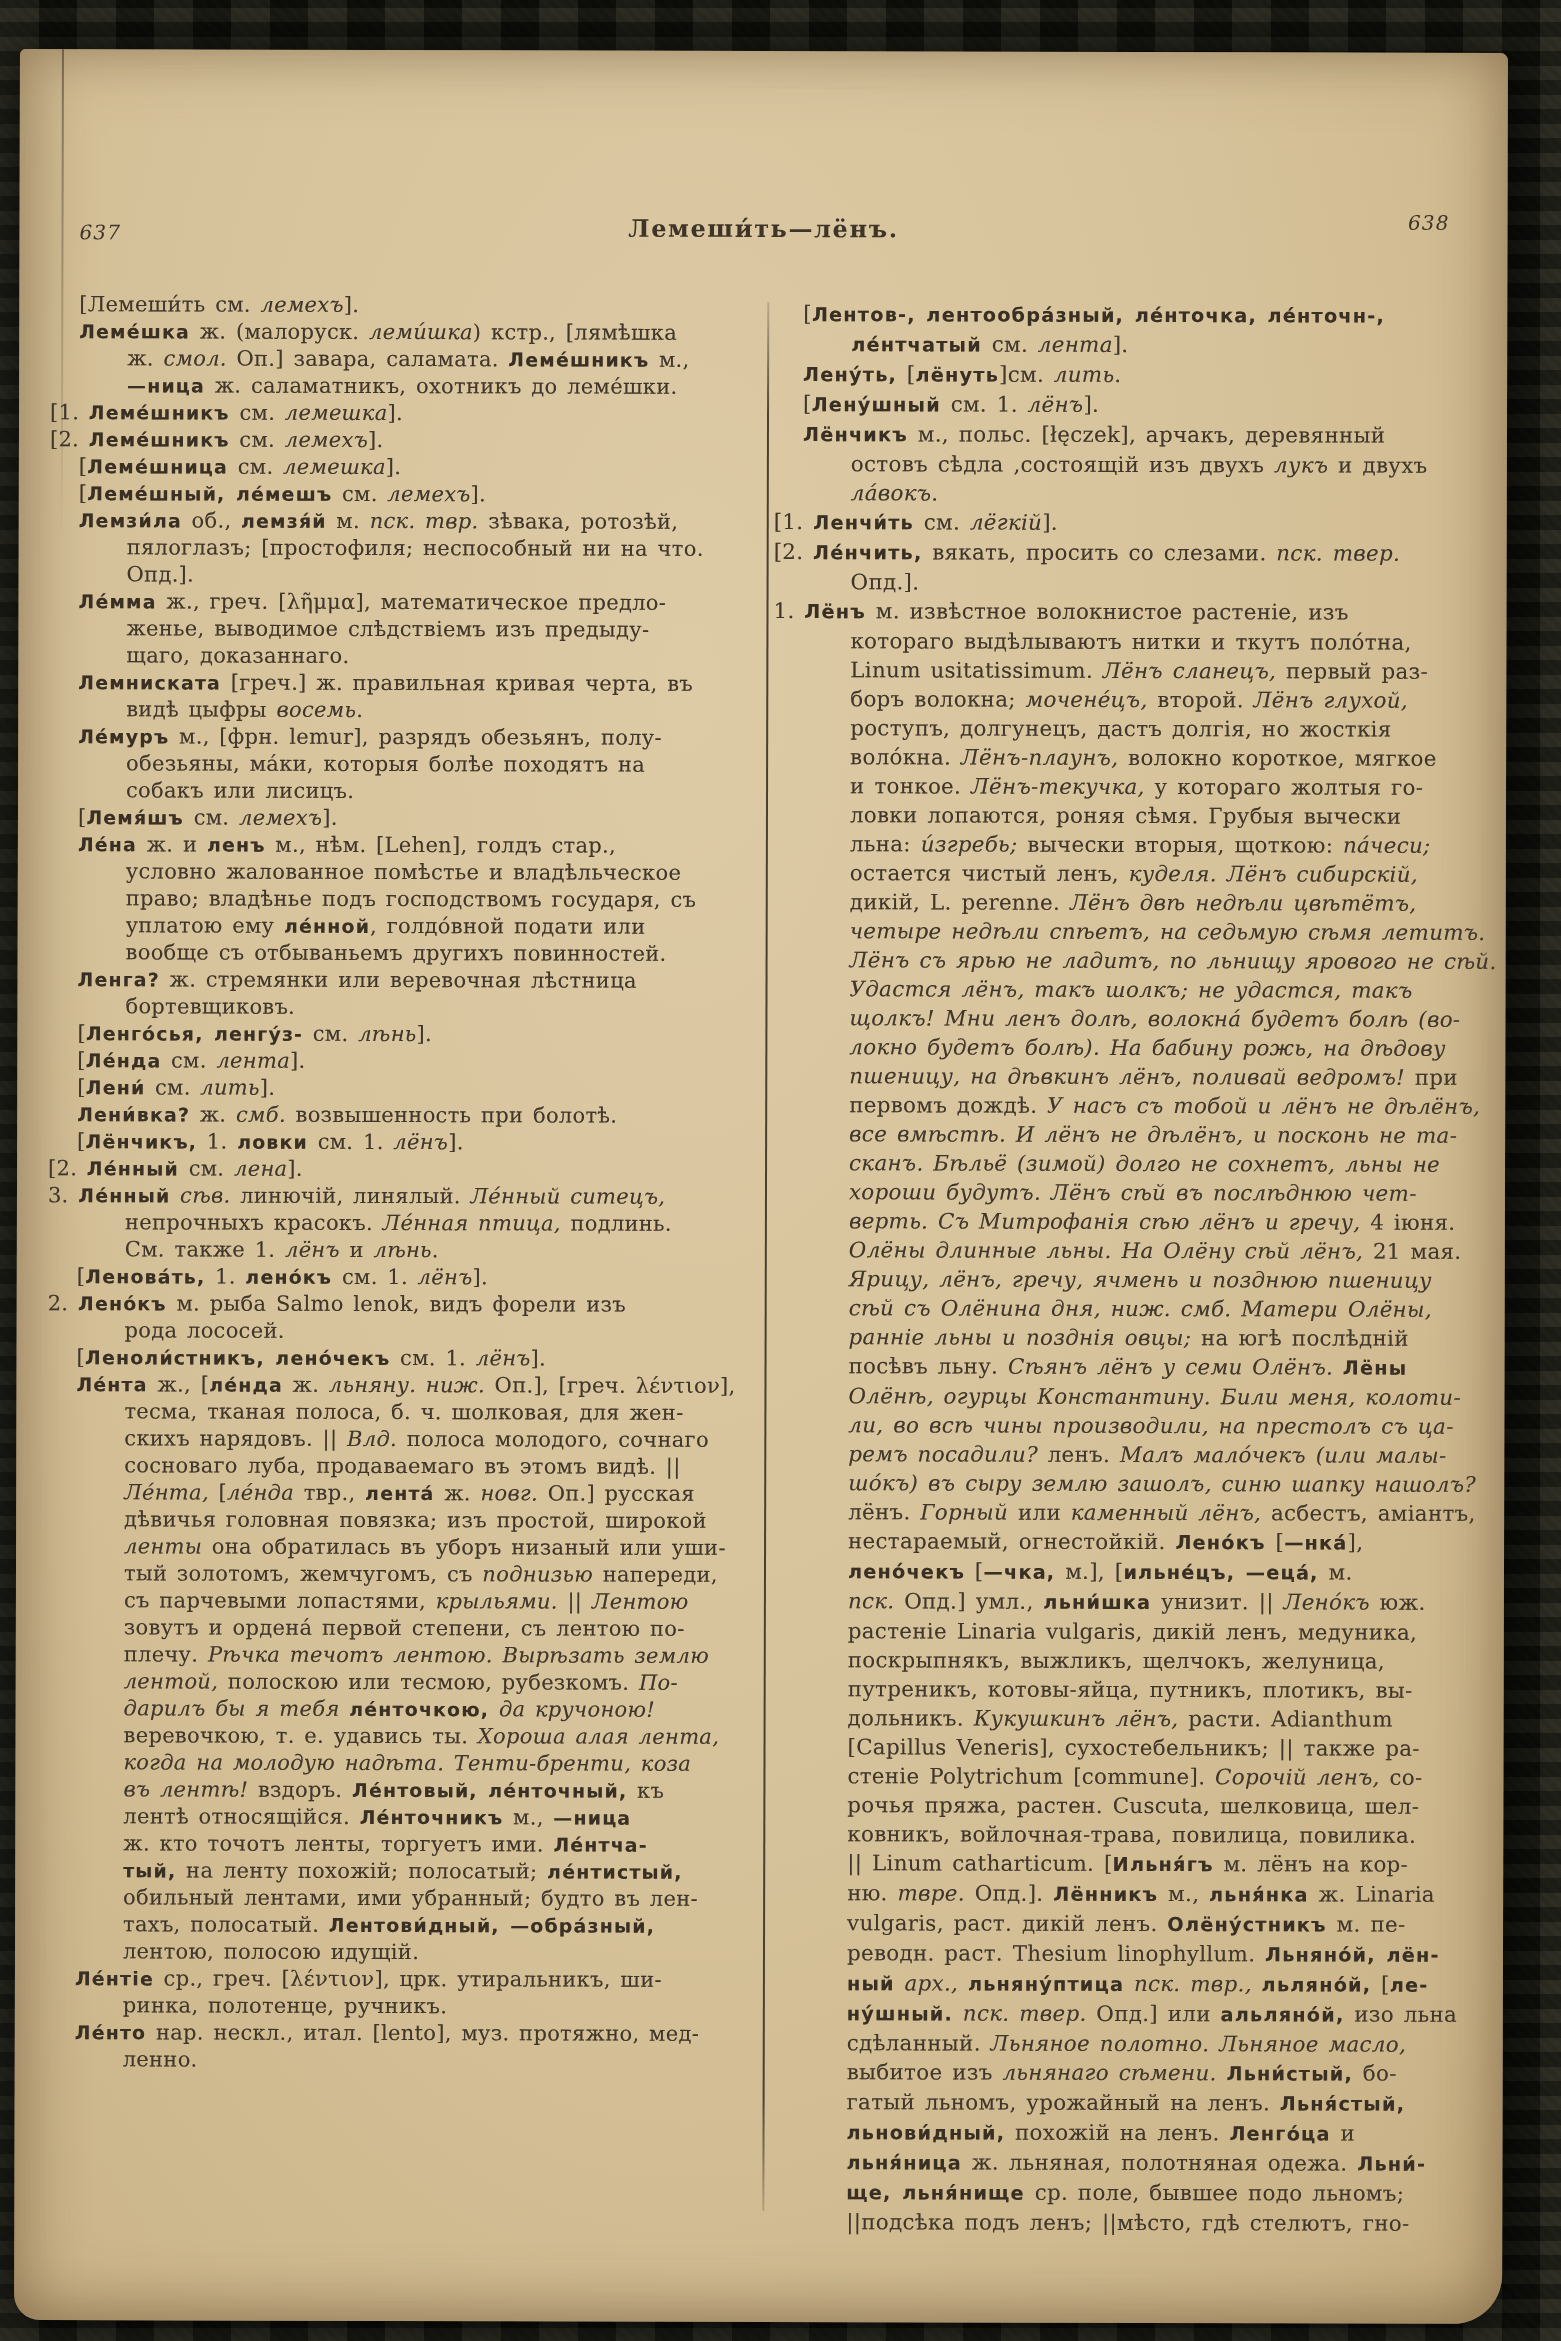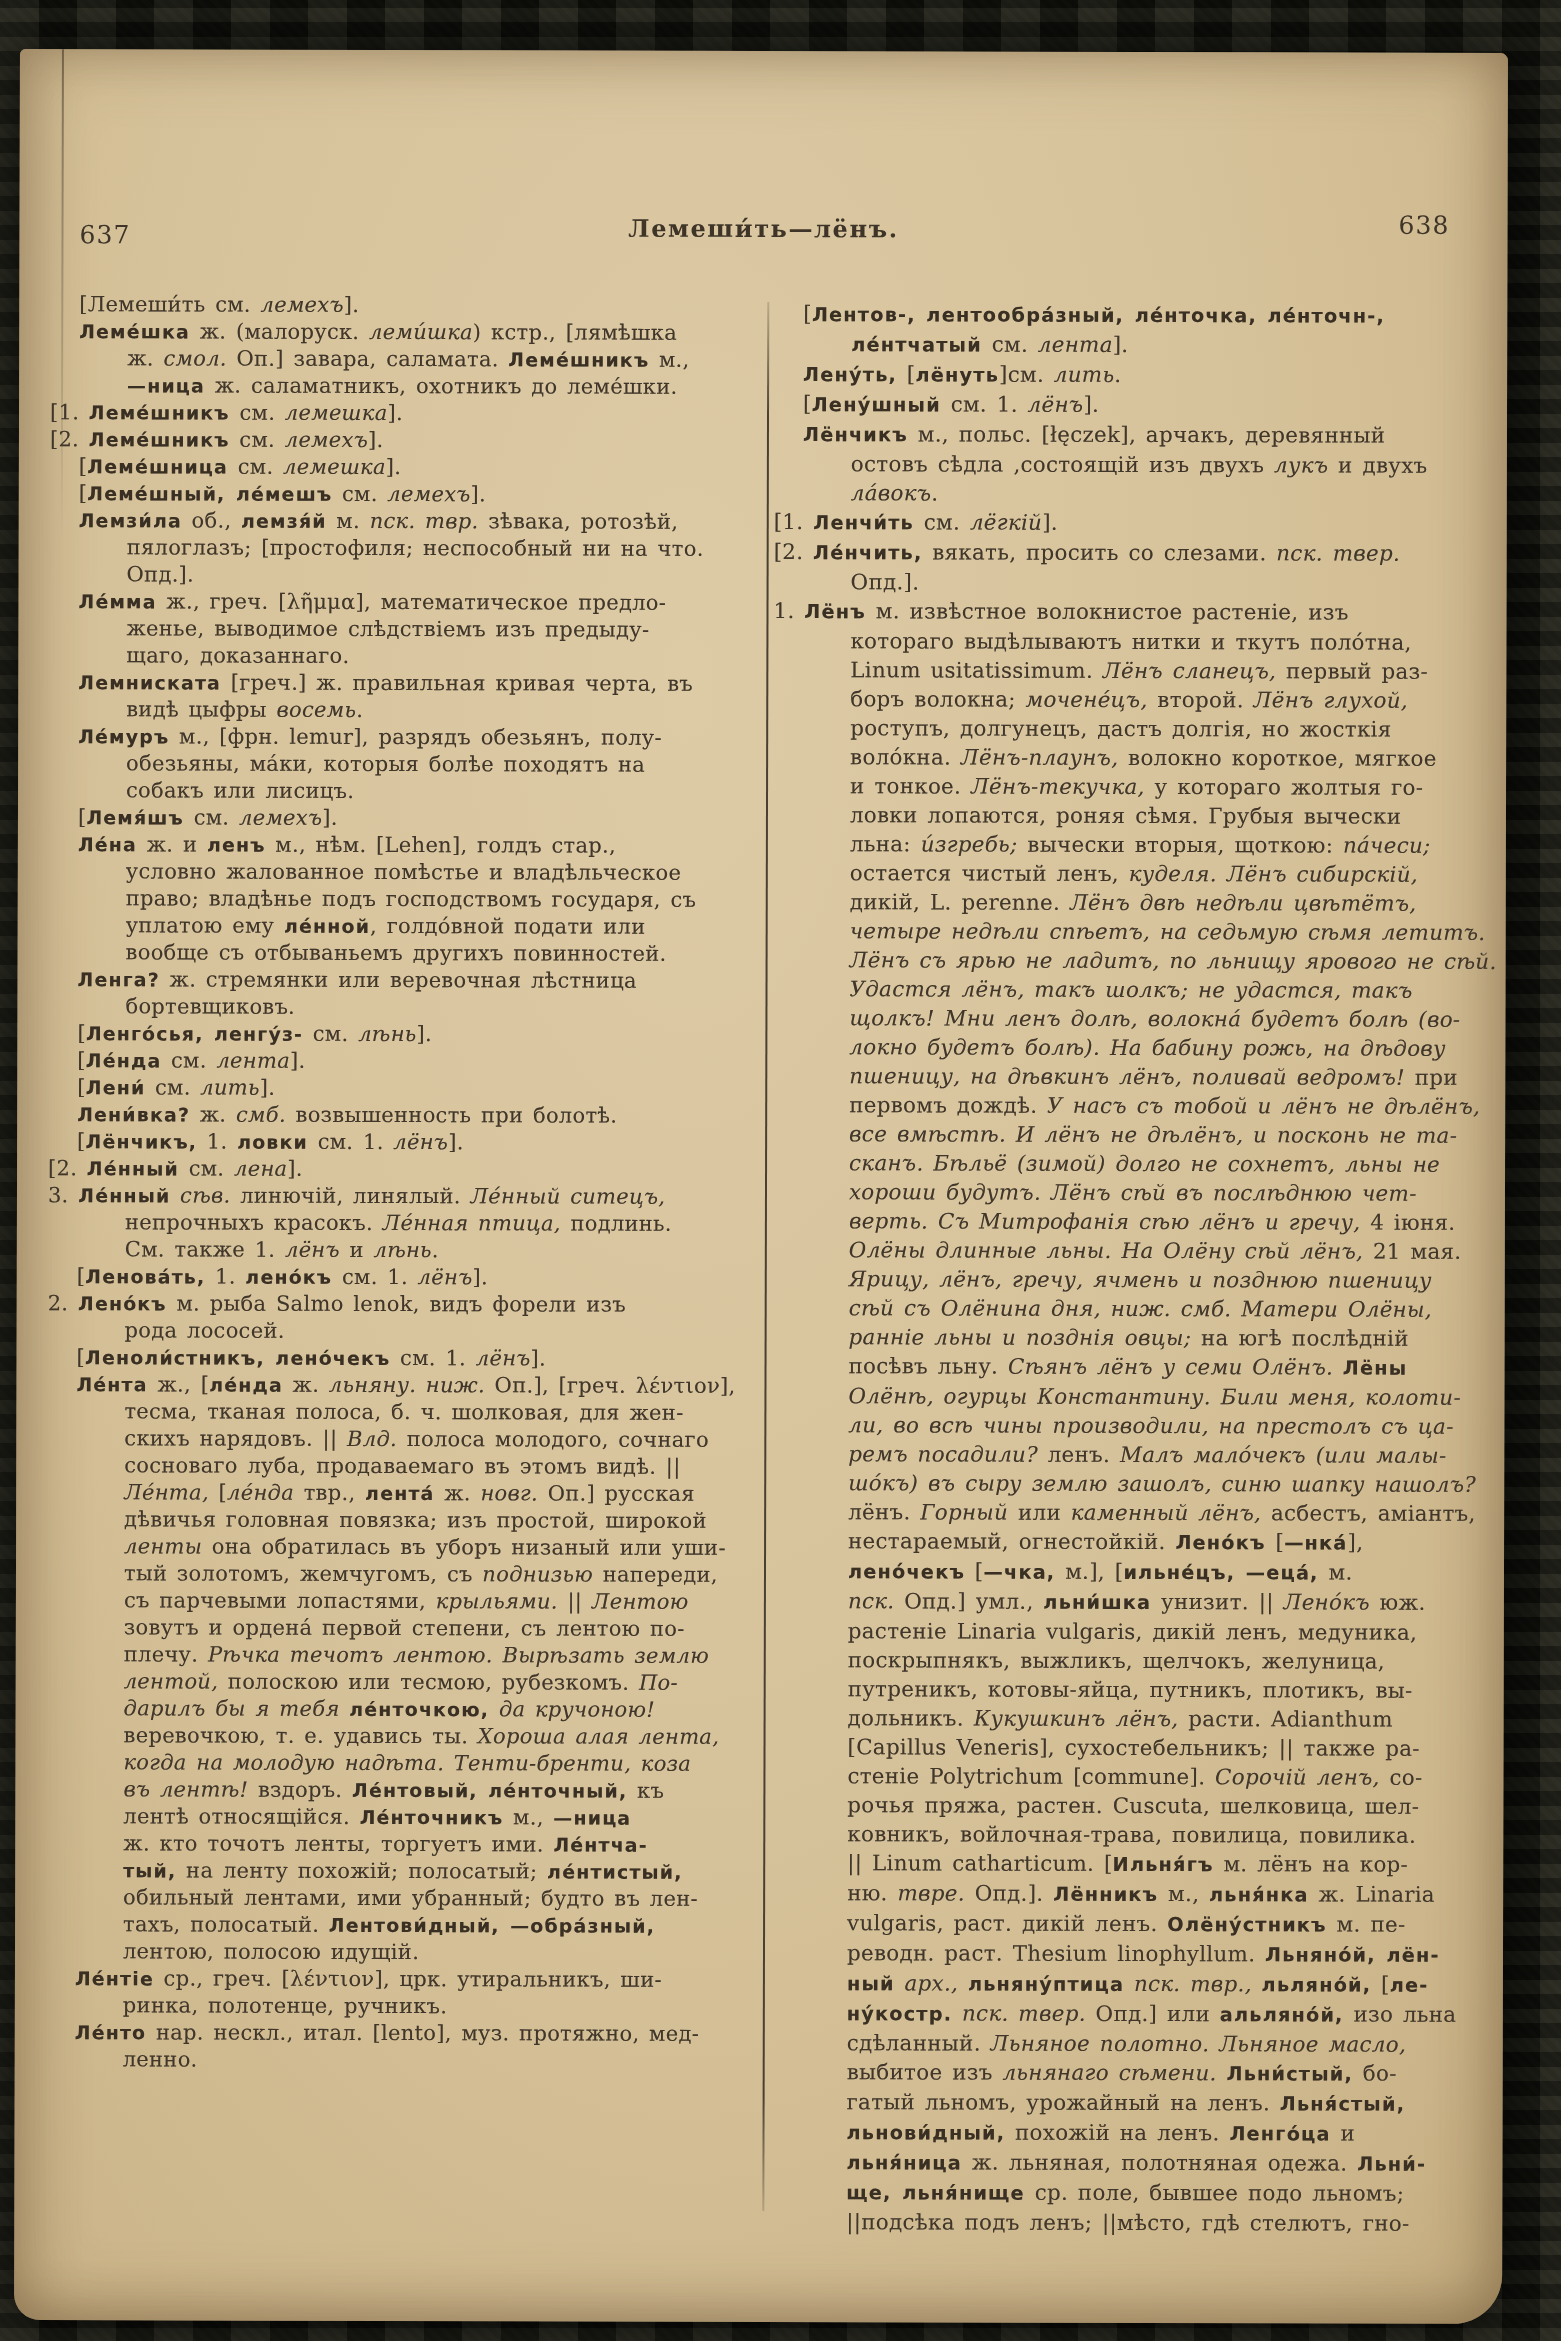--- a/index.html
+++ b/index.html
@@ -27,21 +27,21 @@
       inset -16px -10.7px 48px rgba(90,66,36,.22),
       inset 21.4px 0 48px rgba(96,74,42,.18);
     transform:rotate(0.15deg);
     transform-origin:50% 50%;
   }
   .crease{
     position:absolute;left:42px;top:0;width:1.6px;height:493px;
     background:linear-gradient(180deg, rgba(60,48,34,.55), rgba(60,48,34,0));
   }
   .header{position:absolute;left:0;top:161px;width:100%;height:43px;color:#3e3427;}
-  .pgnum{position:absolute;font-size:25px;letter-spacing:1.1px;}
+  .pgnum{position:absolute;font-size:20px;letter-spacing:1.1px;font-style:italic;}
   .pgnum.left{left:60px;top:9.7px;}
   .pgnum.right{right:58px;top:-3.2px;}
   .running{
     position:absolute;left:0;right:0;top:2.1px;text-align:center;
     font-size:24px;font-weight:700;letter-spacing:1.6px;color:#3e3427;
   }
   .divider{
     position:absolute;left:748px;top:251px;width:1.6px;height:1909px;
     background:linear-gradient(180deg, rgba(62,52,39,.2), #4a4031 6%, #4a4031 94%, rgba(62,52,39,.2));
   }
@@ -189,21 +189,21 @@
         <div class="line cont">дольникъ. <i>Кукушкинъ лёнъ,</i> расти. Adianthum</div>
         <div class="line cont">[Capillus Veneris], сухостебельникъ; || также ра-</div>
         <div class="line cont">стеніе Polytrichum [commune]. <i>Сорочій ленъ,</i> со-</div>
         <div class="line cont">рочья пряжа, растен. Cuscuta, шелковица, шел-</div>
         <div class="line cont">ковникъ, войлочная-трава, повилица, повилика.</div>
         <div class="line cont">|| Linum catharticum. [<b>Ильня́гъ</b> м. лёнъ на кор-</div>
         <div class="line cont">ню. <i>твре.</i> Опд.]. <b>Лённикъ</b> м., <b>льня́нка</b> ж. Linaria</div>
         <div class="line cont">vulgaris, раст. дикій ленъ. <b>Олёну́стникъ</b> м. пе-</div>
         <div class="line cont">реводн. раст. Thesium linophyllum. <b>Льняно́й, лён-</b></div>
         <div class="line cont"><b>ный</b> <i>арх.,</i> <b>льняну́птица</b> <i>пск. твр.,</i> <b>льляно́й,</b> [<b>ле-</b></div>
-        <div class="line cont"><b>ну́костр.</b> <i>пск. твер.</i> Опд.] или <b>альляно́й,</b> изо льна</div>
+        <div class="line cont"><b>ну́шный.</b> <i>пск. твер.</i> Опд.] или <b>альляно́й,</b> изо льна</div>
         <div class="line cont">сдѣланный. <i>Льняное полотно. Льняное масло,</i></div>
         <div class="line cont">выбитое изъ <i>льнянаго сѣмени.</i> <b>Льни́стый,</b> бо-</div>
         <div class="line cont">гатый льномъ, урожайный на ленъ. <b>Льня́стый,</b></div>
         <div class="line cont"><b>льнови́дный,</b> похожій на ленъ. <b>Ленго́ца</b> и</div>
         <div class="line cont"><b>льня́ница</b> ж. льняная, полотняная одежа. <b>Льни́-</b></div>
         <div class="line cont"><b>ще, льня́нище</b> ср. поле, бывшее подо льномъ;</div>
         <div class="line cont">||подсѣка подъ ленъ; ||мѣсто, гдѣ стелютъ, гно-</div>
       </div>
   </div>
 </div>

